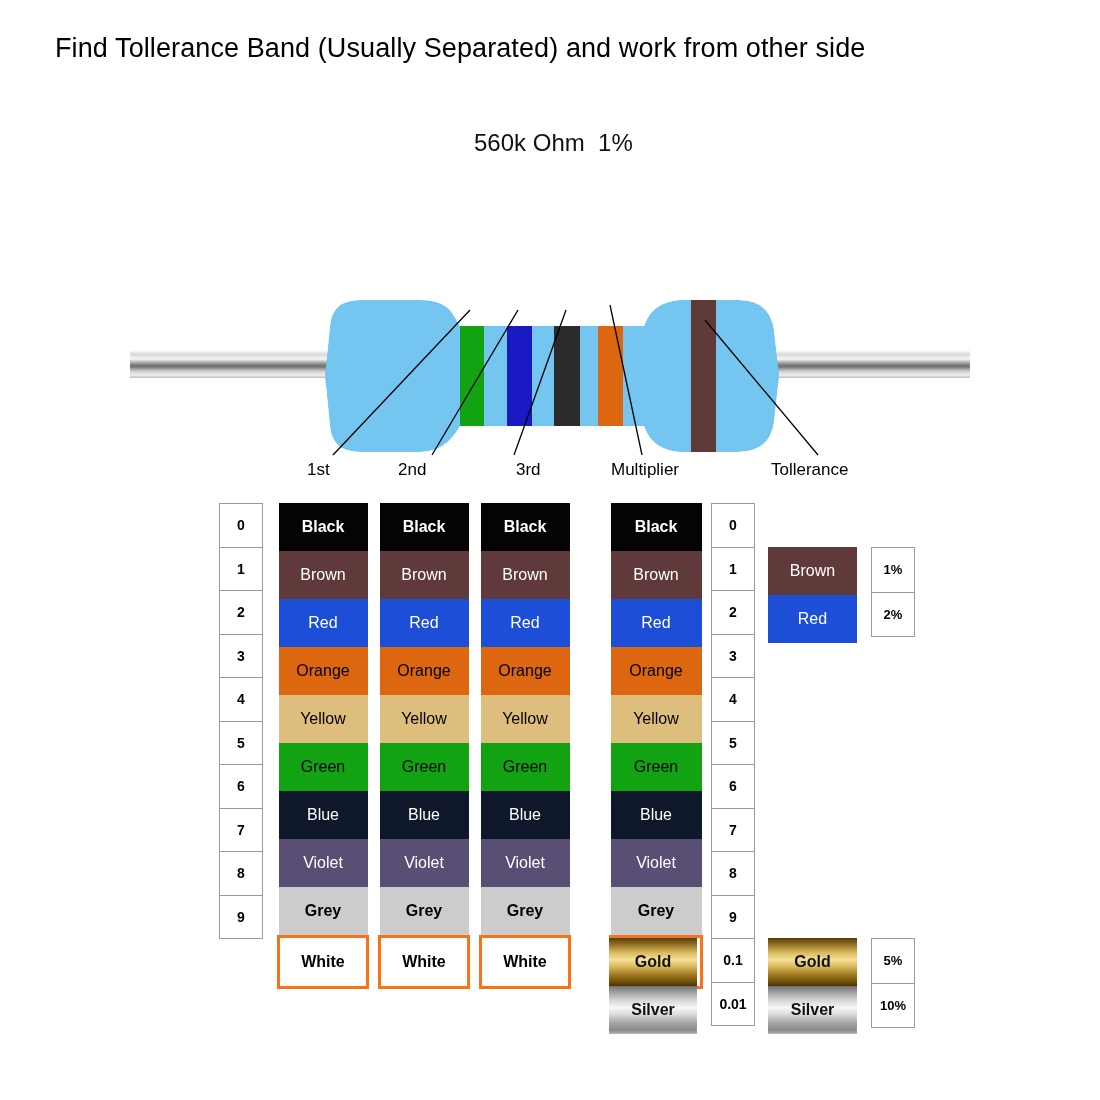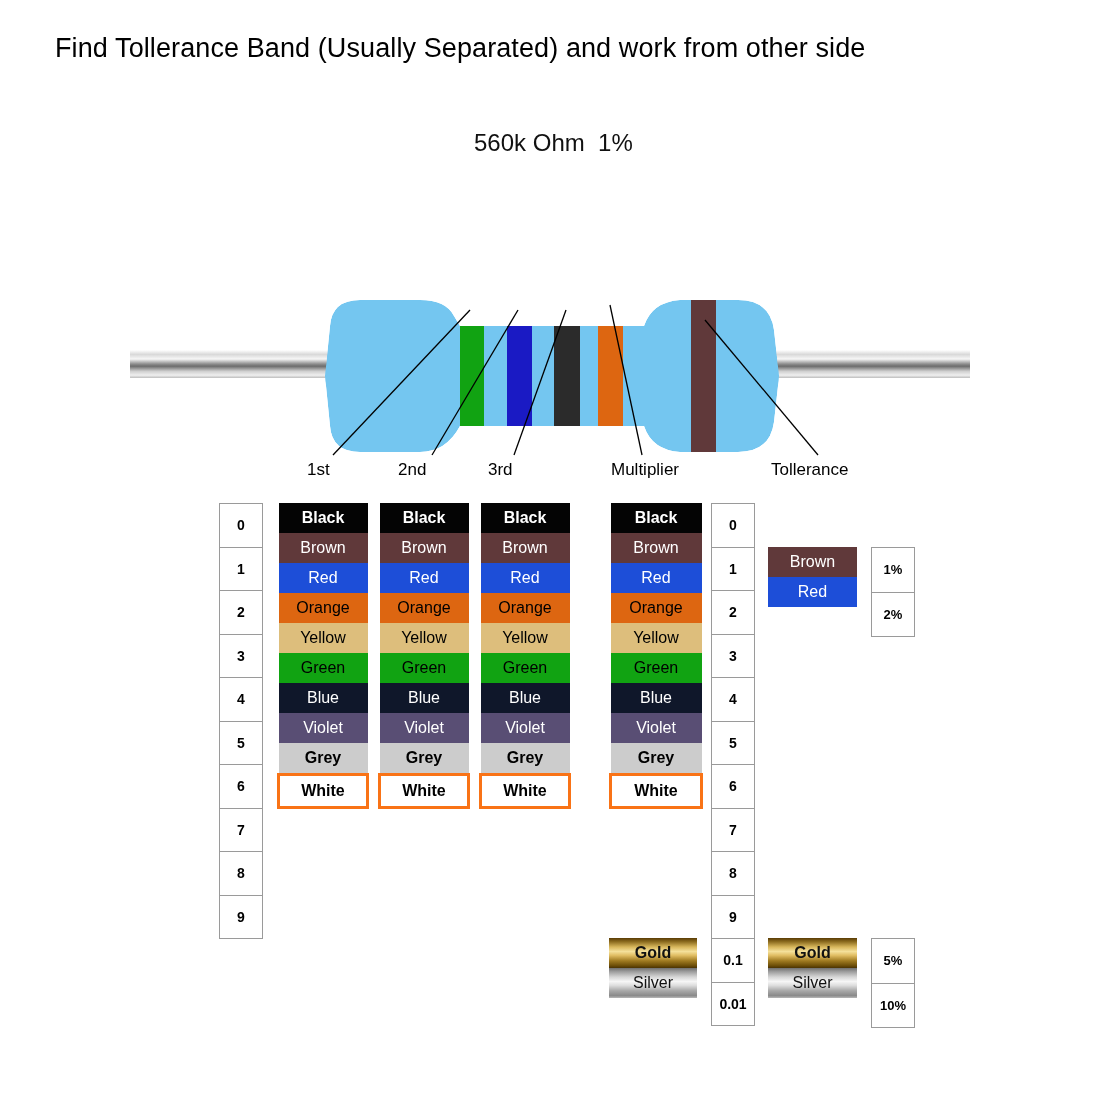--- a/index.html
+++ b/index.html
@@ -84,21 +84,21 @@
   .digit-col td {
     border: 1px solid #9a9a9a;
     background: #fff;
     color: #000;
     font-weight: bold;
     height: 42.5px;
     width: 42px;
     font-size: 14px;
   }
   .color-col td {
-    height: 30px;
+    height: 48px;
     width: 86px;
     font-size: 16px;
   }
   .mult-col td { width: 88px; }
   .tol-color-col td { width: 89px; }
   .pct-col td {
     border: 1px solid #9a9a9a;
     background: #fff;
     color: #000;
     font-weight: bold;
@@ -119,21 +119,21 @@
   .c-gold {
     background: linear-gradient(to bottom,
       #5a3c05 0%, #8a6a1e 12%, #d8b75c 30%, #f4e09a 45%,
       #e0bd63 58%, #a07b22 76%, #6d4e08 92%, #4a3304 100%);
     color: #111111; font-weight: bold;
   }
   .c-silver {
     background: linear-gradient(to bottom,
       #707070 0%, #9d9d9d 12%, #d6d6d6 30%, #f6f6f6 45%,
       #dedede 58%, #a8a8a8 76%, #8a8a8a 92%, #b8b8b8 100%);
-    color: #111111; font-weight: normal;
+    color: #111111; font-weight: bold;
   }
 </style>
 </head>
 <body>
 
 <div id="title">Find Tollerance Band (Usually Separated) and work from other side</div>
 
 <div id="value-label">560k Ohm  1%</div>
 
 <div id="resistor-wrap">
@@ -167,21 +167,21 @@
     <line x1="470" y1="310" x2="333" y2="455"></line>
     <line x1="518" y1="310" x2="432" y2="455"></line>
     <line x1="566" y1="310" x2="514" y2="455"></line>
     <line x1="610" y1="305" x2="642" y2="455"></line>
     <line x1="705" y1="320" x2="818" y2="455"></line>
   </g>
 </svg>
 
 <div class="col-caption" style="left:307px;">1st</div>
 <div class="col-caption" style="left:398px;">2nd</div>
-<div class="col-caption" style="left:488px;">3rd</div>
+<div class="col-caption" style="left:516px;">3rd</div>
 <div class="col-caption" style="left:611px;">Multiplier</div>
 <div class="col-caption" style="left:771px;">Tollerance</div>
 
 <table class="tbl digit-col" id="digit-col-left" style="left:219px; top:503px;">
     <tbody>
       <tr>
         <td>0</td>
       </tr>
       <tr>
         <td>1</td>

